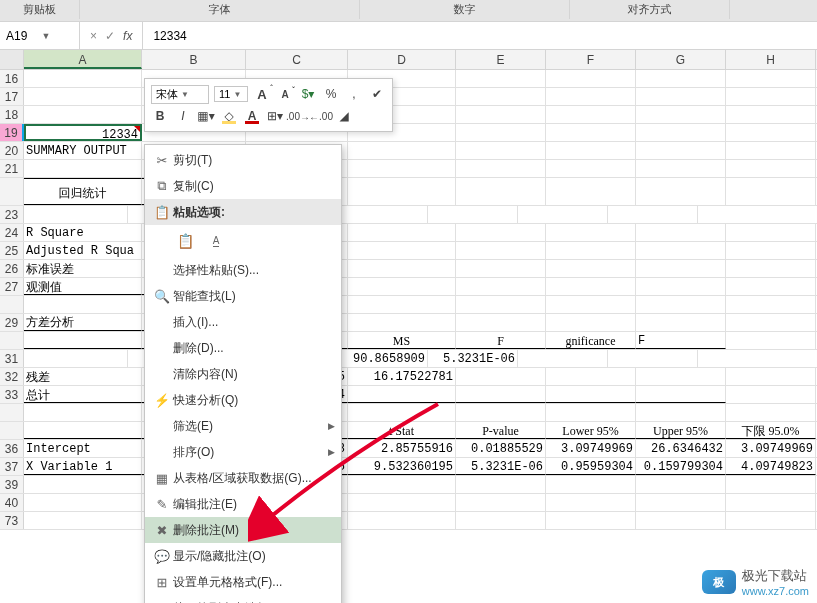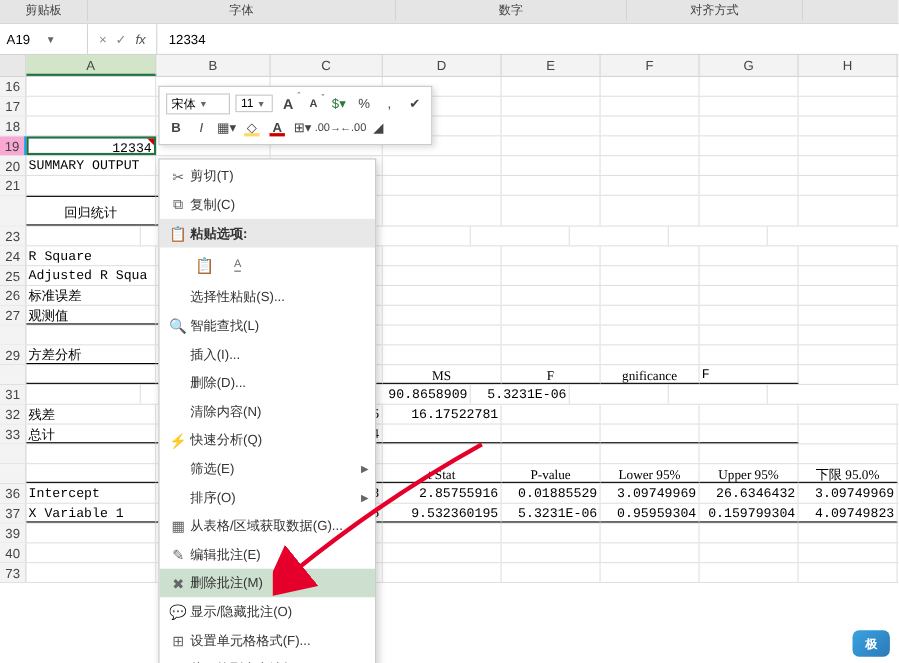--- a/index.html
+++ b/index.html
@@ -525,13 +525,17 @@
   <defs>
       <marker id="ah" markerWidth="12" markerHeight="12" refX="2" refY="6" orient="auto">
         <path d="M0,0 L12,6 L0,12 Z" fill="#e4002b"></path>
       </marker>
     </defs>
   <path d="M 190 10 Q 100 60 20 125" stroke="#e4002b" stroke-width="4" fill="none" marker-end="url(#ah)"></path>
 </svg>
 
 <div class="watermark">
   <div class="wm-badge">极</div>
+  <div class="wm-text">
+    <div class="wm-cn">极光下载站</div>
+    <div class="wm-url">www.xz7.com</div>
+  </div>
 </div>
 
 </body></html>

